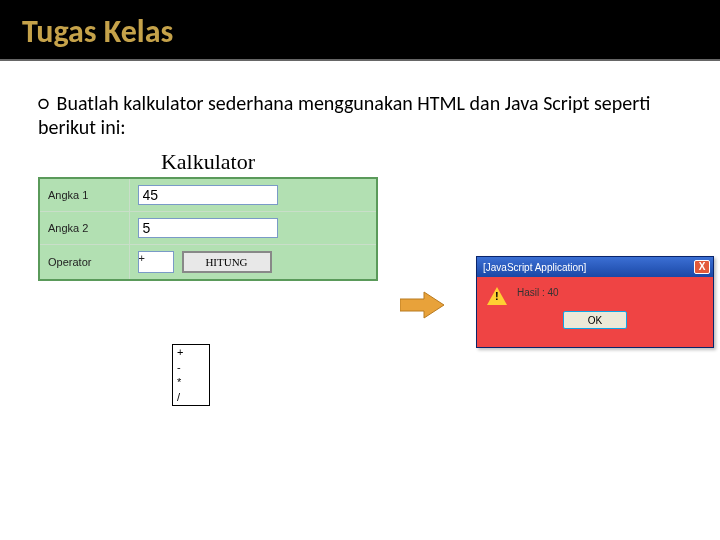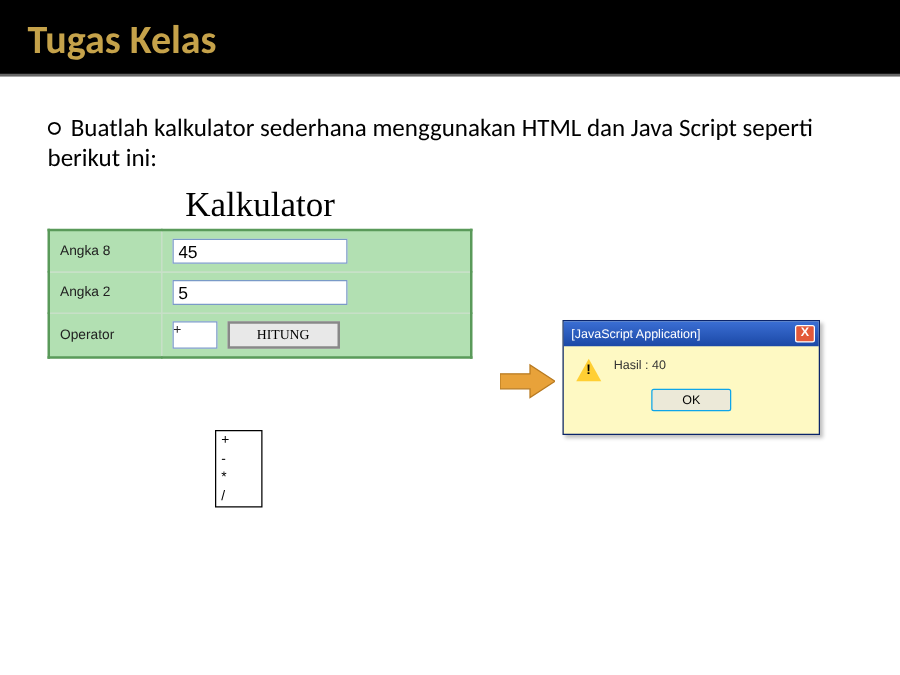--- a/index.html
+++ b/index.html
@@ -31,21 +31,21 @@
   .instruction .bullet {
     display: inline-block;
     width: 14px;
   }
   .calc-wrap {
     margin-left: 38px;
     width: 340px;
   }
   .calc-title {
     font-family: "Comic Sans MS", cursive;
-    font-size: 28px;
+    font-size: 22px;
     text-align: center;
     margin: 6px 0 2px 0;
   }
   table.form {
     border-collapse: collapse;
     width: 340px;
     border: 2px solid #5a9a5a;
   }
   table.form td {
     border: 1px solid #c9dec9;
@@ -101,25 +101,25 @@
   }
   .arrow {
     position: absolute;
     left: 400px;
     top: 290px;
     width: 44px;
     height: 30px;
   }
   .dialog {
     position: absolute;
-    left: 450px;
+    left: 476px;
     top: 256px;
-    width: 206px;
+    width: 238px;
     height: 92px;
-    background: #fef9c3;
+    background: #ef4444;
     border: 1px solid #0a246a;
     box-shadow: 2px 2px 3px rgba(0,0,0,.25);
     font-family: Tahoma, sans-serif;
     font-size: 10px;
   }
   .dlg-title {
     height: 20px;
     background: linear-gradient(#3b6fd4,#1b48a6);
     color: #fff;
     display: flex;
@@ -186,21 +186,21 @@
 <div class="instruction">
   <span class="bullet">○</span>
   <span>Buatlah kalkulator sederhana menggunakan HTML dan Java Script seperti berikut ini:</span>
 </div>
 
 <div class="calc-wrap">
   <div class="calc-title">Kalkulator</div>
   <table class="form">
     <tbody>
         <tr>
-      <td>Angka 8</td>
+      <td>Angka 1</td>
       <td>
         <input class="txt" value="45" style="">
       </td>
     </tr>
     <tr>
       <td>Angka 2</td>
       <td>
         <input class="txt" value="5" style="">
       </td>
     </tr>

